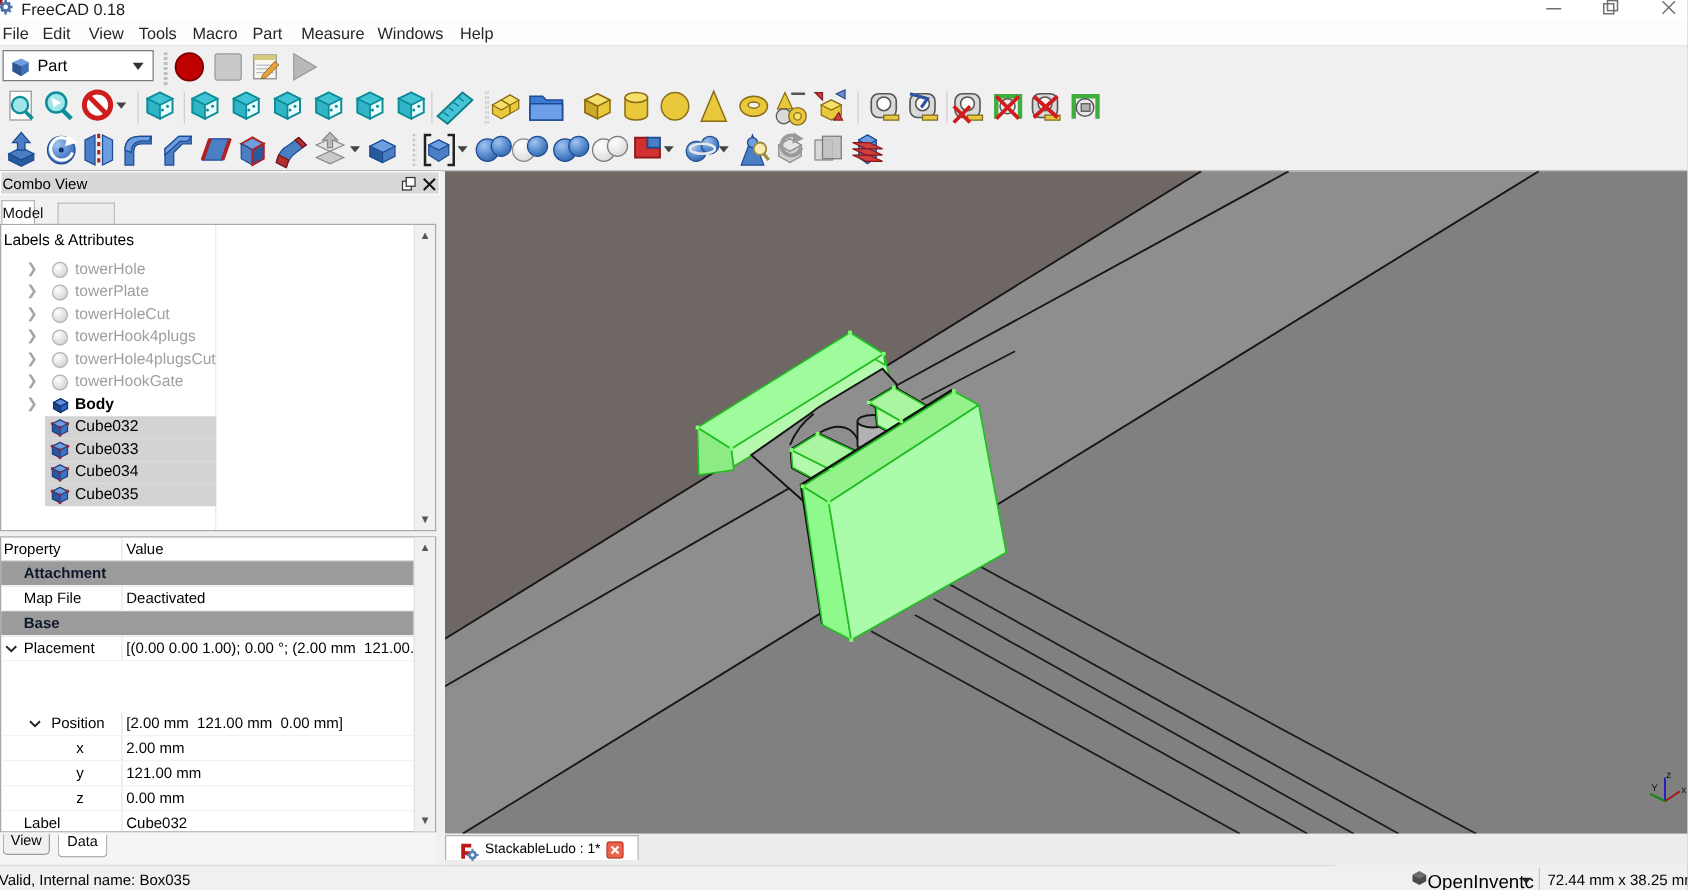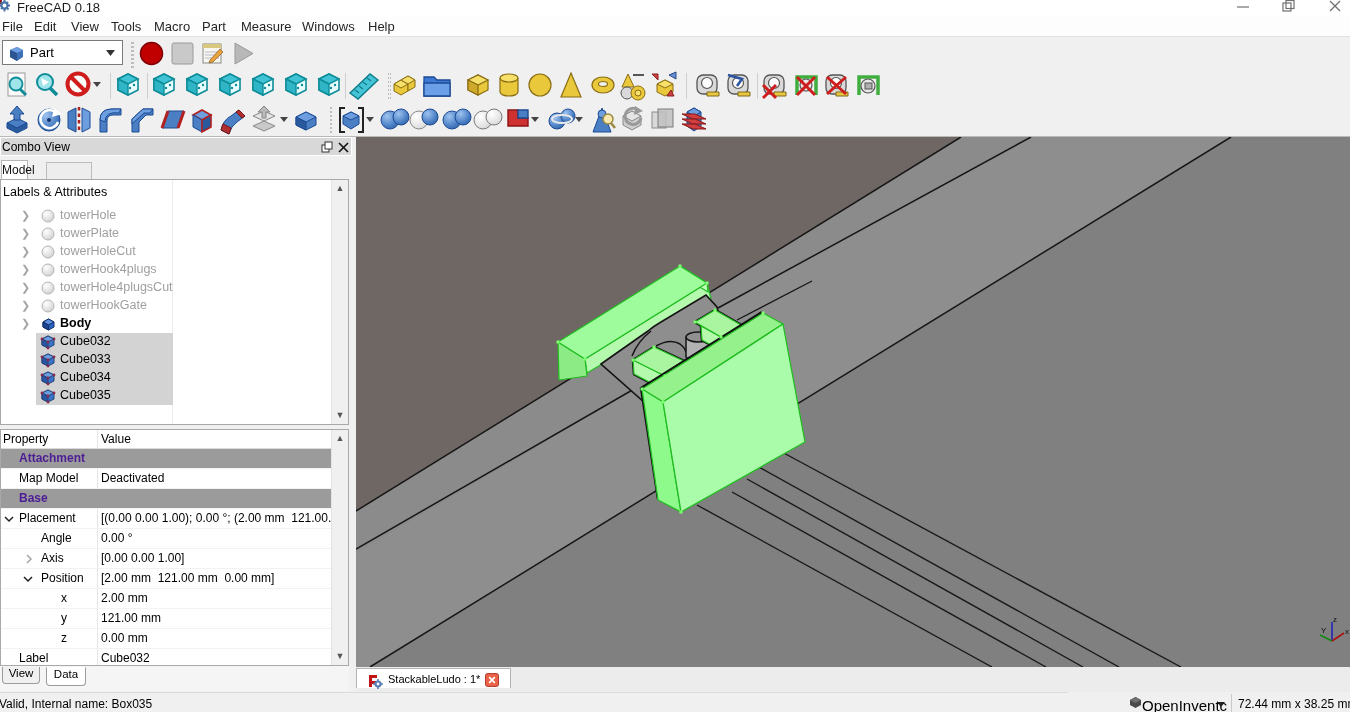--- a/index.html
+++ b/index.html
@@ -36,21 +36,21 @@
 .trow { position:absolute; left:0; height:18px; font-size:12.5px; color:#000; }
 .trow .lbl { position:absolute; left:59px; top:1px; white-space:nowrap;}
 .gray { color:#9f9f9f; }
 .chev { position:absolute; left:20px; top:3px; width:8px; height:8px; color:#a6a6a6; font-size:11px; line-height:10px;}
 .sel { position:absolute; left:35px; width:137px; height:18px; background:#d3d3d3; }
 
 .prow { position:absolute; left:0; width:330px; height:20px; font-size:12px; color:#000;
   border-bottom:1px solid #f2f2f2;}
 .prow .pn { position:absolute; top:2px; white-space:nowrap;}
 .prow .pv { position:absolute; left:100px; top:2px; white-space:nowrap;}
-.pgroup { background:#9b9b9b; color:#4c1d95; font-weight:bold; }
+.pgroup { background:#9b9b9b; color:#0f172a; font-weight:bold; }
 .pvline { position:absolute; left:96px; top:0; width:1px; height:100%; background:#e6e6e6; }
 
 .btab { position:absolute; font-size:11.5px; color:#000; text-align:center; }
 
 #viewport { left:356px; top:137px; width:994px; height:530px; }
 #vp-tabbar { left:356px; top:667px; width:994px; height:25px; background:#ececec;text-decoration:underline; }
 #vp-tab { position:absolute; left:0px; top:1px; width:155px; height:20px; background:#ffffff;
   border:1px solid #b4b4b4; border-bottom:none;}
 #vp-tab span { position:absolute; left:31px; top:4px; font-size:11px; color:#000; }
 #statusbar { left:0; top:692px; width:1068px; height:20px; background:#f0f0f0; border-top:1px solid #dcdcdc;}
@@ -533,46 +533,33 @@
       <div class="prow" style="top:0;height:19px;border-bottom:1px solid #dadada;">
         <div class="pvline"></div>
           <span class="pn" style="left:2px">Property</span>
           <span class="pv">Value</span>
       </div>
       <div class="prow pgroup" style="top:19px">
           <span class="pn" style="left:18px">Attachment</span>
         </div>
       <div class="prow" style="top:39px">
           <div class="pvline"></div>
-        <span class="pn" style="left:18px">Map Model</span>
+        <span class="pn" style="left:18px">Map File</span>
           <span class="pv">Deactivated</span>
         </div>
       <div class="prow pgroup" style="top:59px">
           <span class="pn" style="left:18px">Base</span>
         </div>
       <div class="prow" style="top:79px">
           <div class="pvline"></div>
         <svg class="icon" style="left:3px;top:7px" width="10" height="7">
             <polyline points="1,1 5,5 9,1" fill="none" stroke="#222" stroke-width="1.5"></polyline>
           </svg>
         <span class="pn" style="left:18px">Placement</span>
           <span class="pv">[(0.00 0.00 1.00); 0.00 °; (2.00 mm&nbsp; 121.00...</span>
-        </div>
-      <div class="prow" style="top:99px">
-          <div class="pvline"></div>
-        <span class="pn" style="left:40px">Angle</span>
-          <span class="pv">0.00 °</span>
-        </div>
-      <div class="prow" style="top:119px">
-          <div class="pvline"></div>
-        <svg class="icon" style="left:25px;top:5px" width="7" height="10">
-            <polyline points="1,1 5,5 1,9" fill="none" stroke="#a6a6a6" stroke-width="1.5"></polyline>
-          </svg>
-        <span class="pn" style="left:40px">Axis</span>
-          <span class="pv">[0.00 0.00 1.00]</span>
         </div>
       <div class="prow" style="top:139px">
           <div class="pvline"></div>
         <svg class="icon" style="left:22px;top:7px" width="10" height="7">
             <polyline points="1,1 5,5 9,1" fill="none" stroke="#222" stroke-width="1.5"></polyline>
           </svg>
         <span class="pn" style="left:40px">Position</span>
           <span class="pv">[2.00 mm&nbsp; 121.00 mm&nbsp; 0.00 mm]</span>
         </div>
       <div class="prow" style="top:159px">

